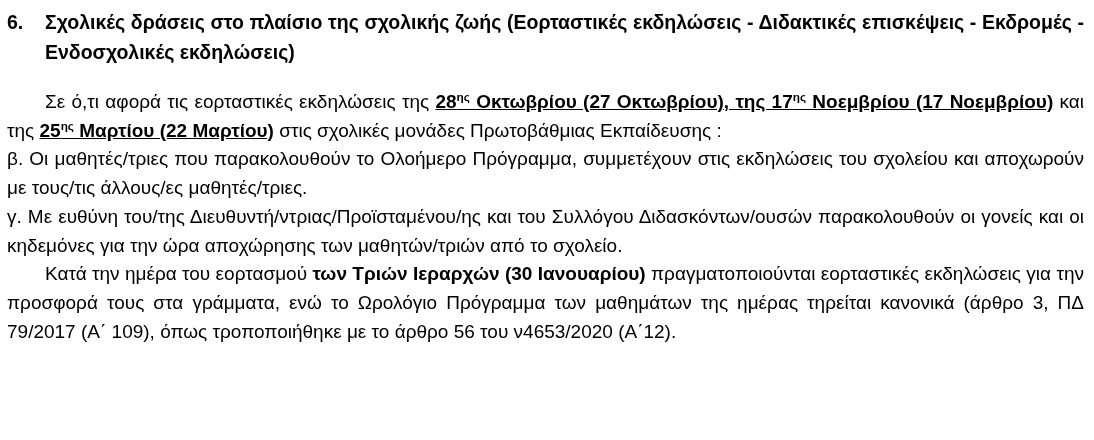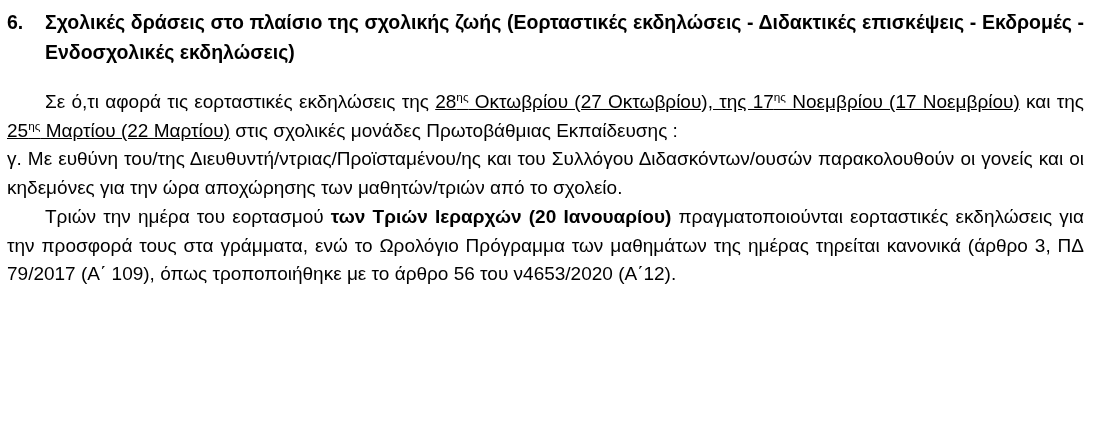--- a/index.html
+++ b/index.html
@@ -37,38 +37,39 @@
     text-align: justify;
   }
   p.para {
     margin: 0;
     text-align: justify;
   }
   .indent-first {
     text-indent: 38px;
   }
   .b  { font-weight: bold; }
-  .bu { font-weight: normal; text-decoration: underline; }
+  .bu { font-weight: bold; text-decoration: underline; }
   .sup {
     font-size: 0.62em;
     vertical-align: super;
     line-height: 0;
   }
 </style>
 </head>
 <body>
 
 <div class="page">
 
   <h2 class="heading">
       <span class="hnum">6.</span>
       <span class="htitle">Σχολικές δράσεις στο πλαίσιο της σχολικής ζωής (Εορταστικές εκδηλώσεις - Διδακτικές επισκέψεις - Εκδρομές - Ενδοσχολικές εκδηλώσεις)</span>
     </h2>
 
   <p class="para indent-first"><span>Σε ό,τι αφορά τις εορταστικές εκδηλώσεις της </span><span class="bu"><span>28</span><span class="sup">ης</span><span> Οκτωβρίου (27 Οκτωβρίου), της 17</span><span class="sup">ης</span><span> Νοεμβρίου (17 Νοεμβρίου)</span></span><span> και της </span><span class="bu"><span>25</span><span class="sup">ης</span><span> Μαρτίου (22 Μαρτίου)</span></span><span> στις σχολικές μονάδες Πρωτοβάθμιας Εκπαίδευσης :</span></p>
 
 
+  <p class="para">β. Οι μαθητές/τριες που παρακολουθούν το Ολοήμερο Πρόγραμμα, συμμετέχουν στις εκδηλώσεις του σχολείου και αποχωρούν με τους/τις άλλους/ες μαθητές/τριες.</p>
 
   <p class="para">γ. Με ευθύνη του/της Διευθυντή/ντριας/Προϊσταμένου/ης και του Συλλόγου Διδασκόντων/ουσών παρακολουθούν οι γονείς και οι κηδεμόνες για την ώρα αποχώρησης των μαθητών/τριών από το σχολείο.</p>
 
-  <p class="para indent-first"><span>Τριών την ημέρα του εορτασμού </span><span class="b">των Τριών Ιεραρχών (20 Ιανουαρίου)</span><span> πραγματοποιούνται εορταστικές εκδηλώσεις για την προσφορά τους στα γράμματα, ενώ το Ωρολόγιο Πρόγραμμα των μαθημάτων της ημέρας τηρείται κανονικά (άρθρο 3, ΠΔ 79/2017 (Α΄ 109), όπως τροποποιήθηκε με το άρθρο 56 του ν4653/2020 (Α΄12).</span></p>
+  <p class="para indent-first"><span>Κατά την ημέρα του εορτασμού </span><span class="b">των Τριών Ιεραρχών (30 Ιανουαρίου)</span><span> πραγματοποιούνται εορταστικές εκδηλώσεις για την προσφορά τους στα γράμματα, ενώ το Ωρολόγιο Πρόγραμμα των μαθημάτων της ημέρας τηρείται κανονικά (άρθρο 3, ΠΔ 79/2017 (Α΄ 109), όπως τροποποιήθηκε με το άρθρο 56 του ν4653/2020 (Α΄12).</span></p>
 
 </div>
 
 </body></html>

